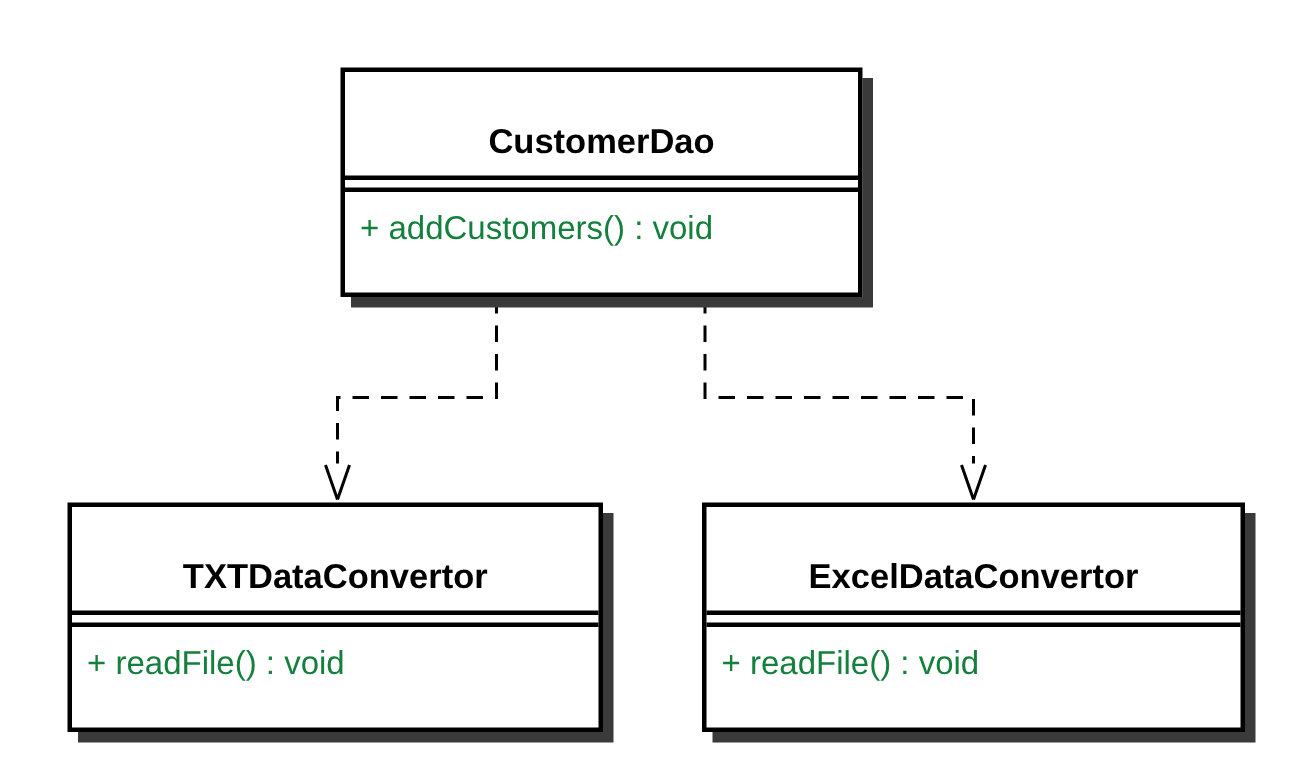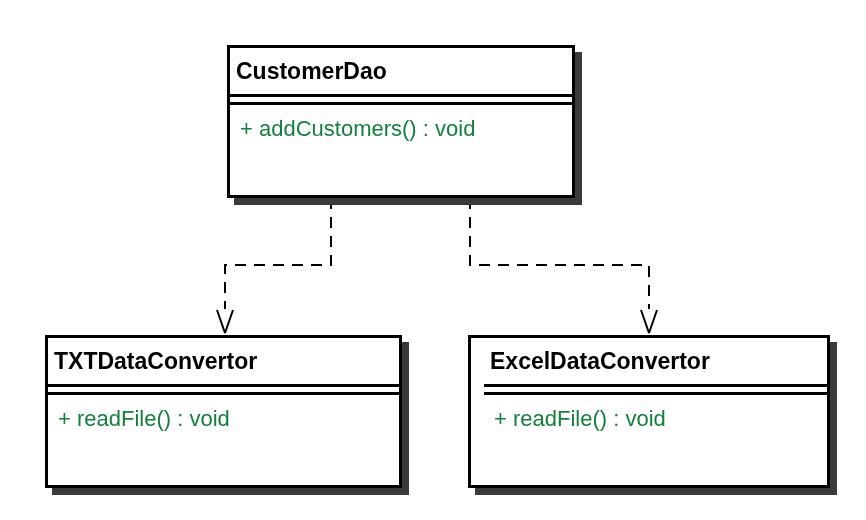--- a/index.html
+++ b/index.html
@@ -26,44 +26,46 @@
   .uml-class {
     position: absolute;
     background: #ffffff;
     border: 3px solid #000000;
     box-shadow: 7px 7px 0 #3a3a3a;
     box-sizing: border-box;
     display: flex;
     flex-direction: column;
   }
   .uml-title {
+    text-align: center;
     font-weight: bold;
     font-size: 23px;
     color: #000000;
     padding: 10px 6px 9px 6px;
+    margin-top: 23px;
   }
   .uml-attrs {
     border-top: 3px solid #000000;
     border-bottom: 3px solid #000000;
     height: 5px;
     flex: 0 0 auto;
   }
   .uml-methods {
     flex: 1 1 auto;
     padding: 11px 10px;
     font-size: 22px;
     color: #15803d;
   }
   .uml-method {
     white-space: nowrap;
   }
   
   #class-customerdao { left: 227px; top: 45px;  width: 348px; height: 153px; }
   #class-txt         { left: 45px;  top: 335px; width: 357px; height: 153px; }
-  #class-excel       { left: 468px; top: 335px; width: 362px; height: 153px; padding-left: 13px; }
+  #class-excel       { left: 468px; top: 335px; width: 362px; height: 153px; }
 </style>
 </head>
 <body>
 
 <div class="canvas">
 
   <svg class="connectors" viewBox="0 0 866 520" xmlns="http://www.w3.org/2000/svg">
 
     <path d="M 331 198 L 331 265 L 225 265 L 225 309" fill="none" stroke="#000000" stroke-width="2" stroke-dasharray="11 8"></path>
     <path d="M 217 310 L 225 333 M 233 310 L 225 333" fill="none" stroke="#000000" stroke-width="2"></path>

